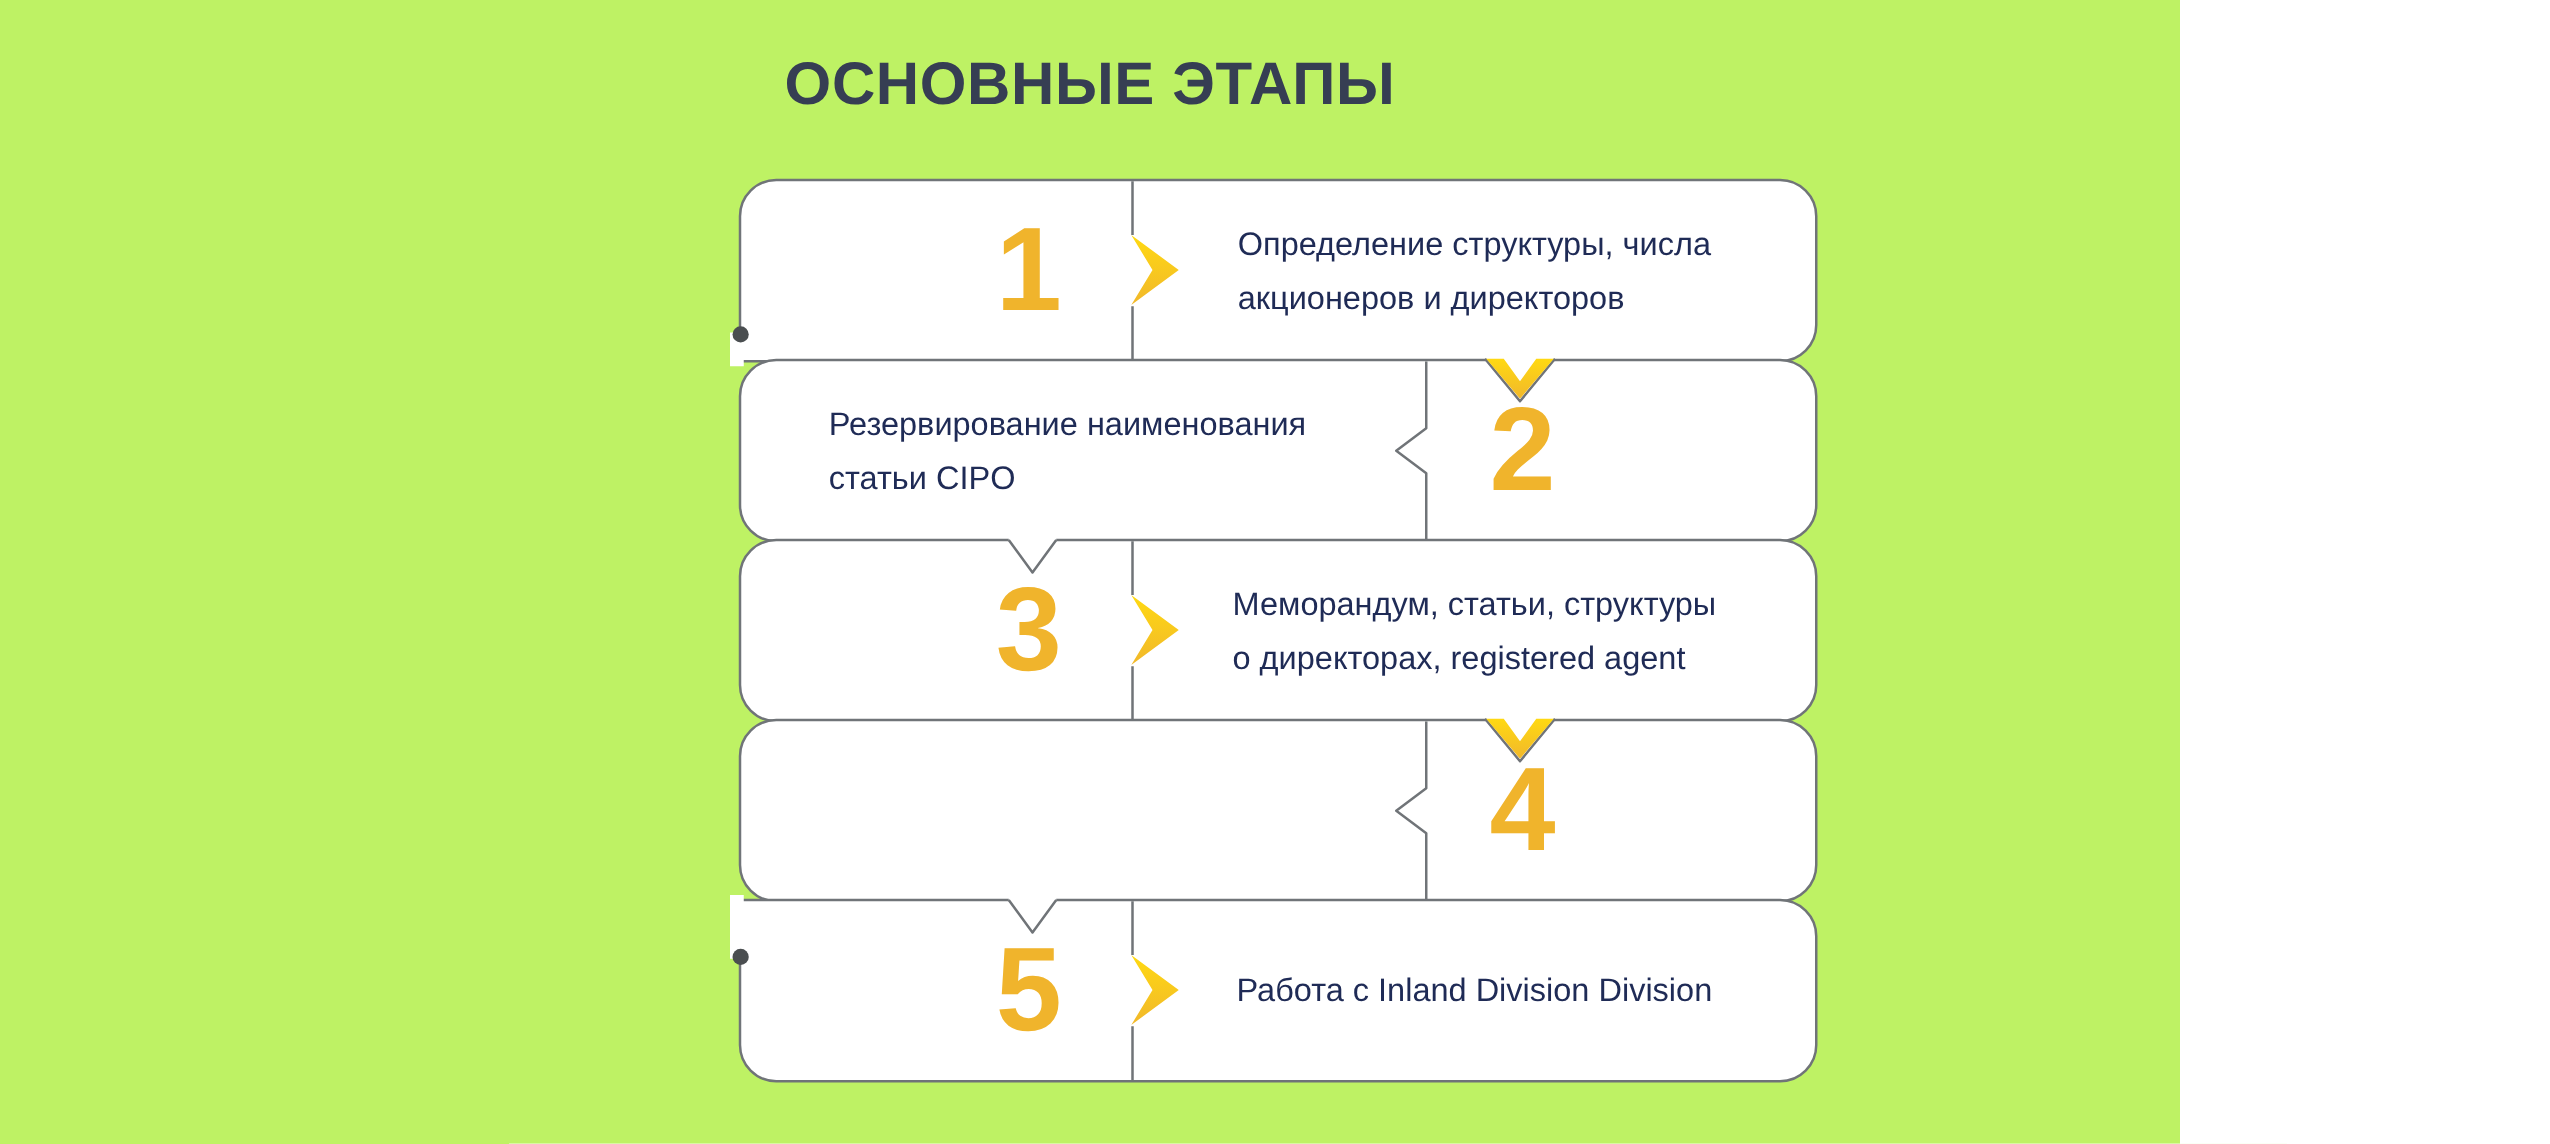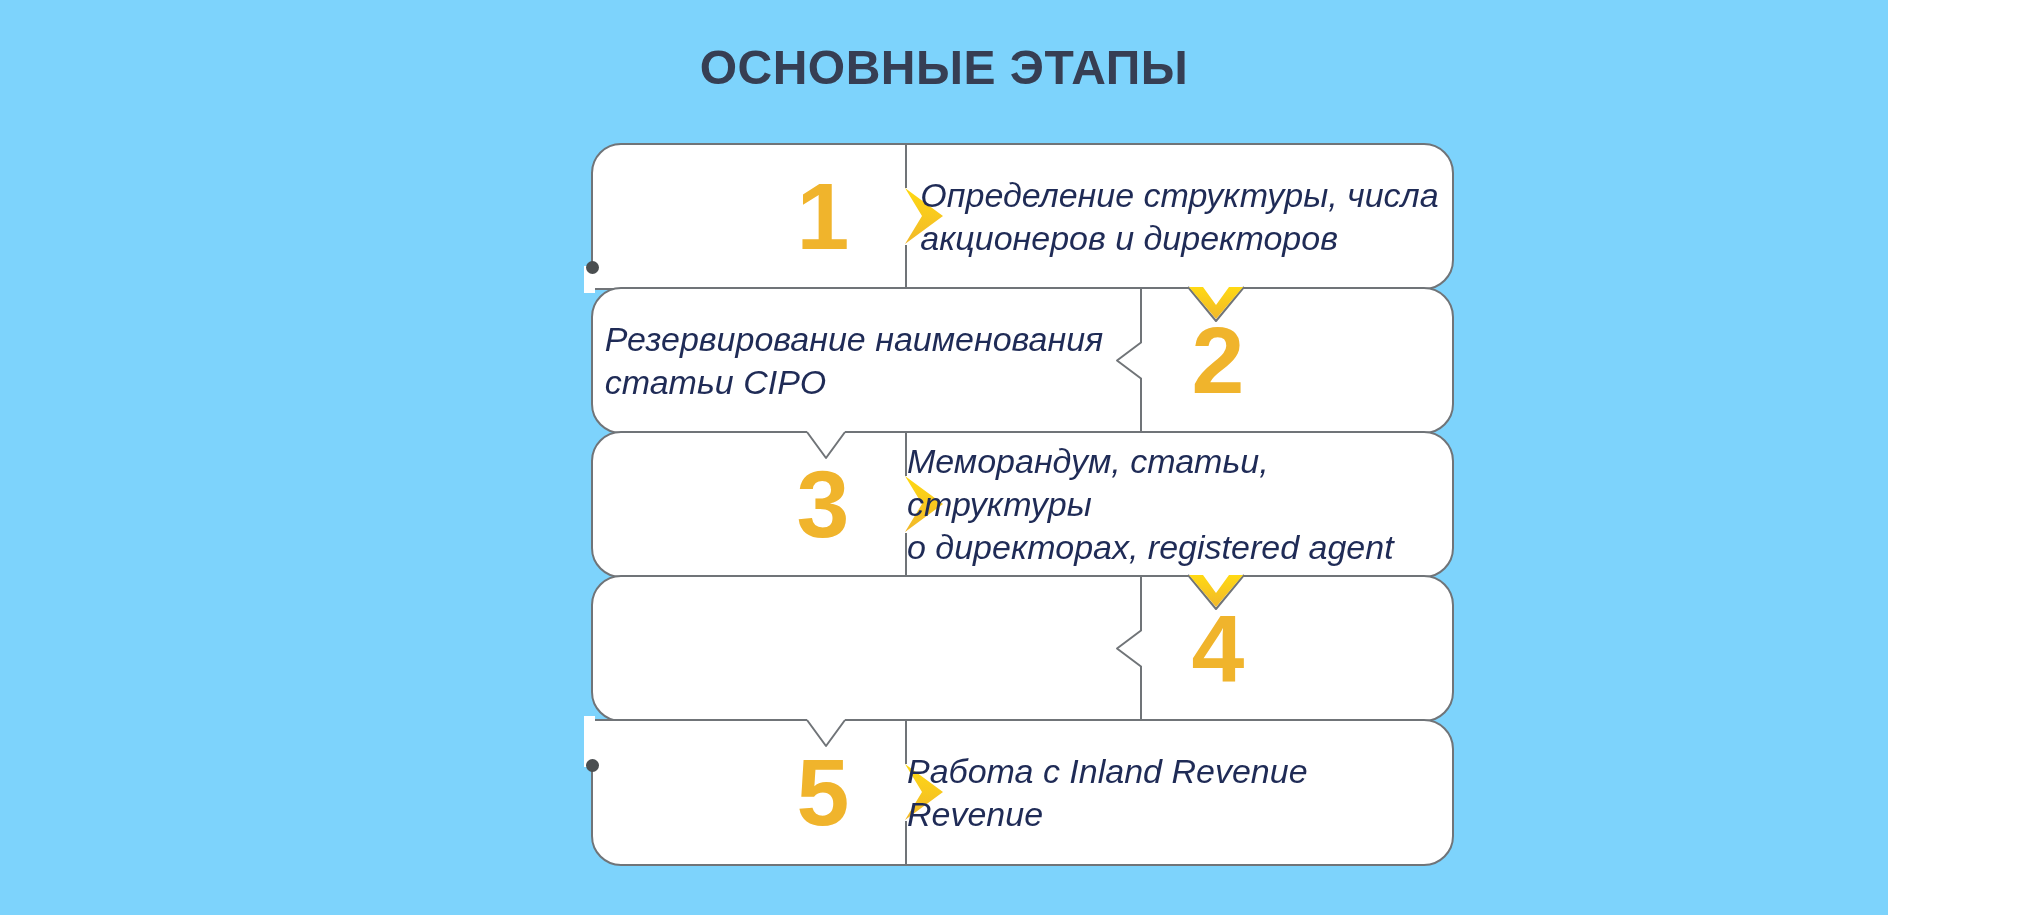--- a/index.html
+++ b/index.html
@@ -1,18 +1,18 @@
 <!DOCTYPE html>
 <html><head>
 <meta charset="utf-8">
 <style>
   html,body{margin:0;padding:0;background:#ffffff;}
   .stage{
-    position:relative; width:1888px; height:915px; overflow:hidden;
-    background:#7dd3fc;
+    position:relative; width:1744px; height:915px; overflow:hidden;
+    background:#bef264;
     font-family:"Liberation Sans","DejaVu Sans",sans-serif;
   }
   .title{
     position:absolute; left:0; top:42px; width:100%;
     text-align:center; font-size:48px; line-height:52px; font-weight:bold;
     color:#363E53; letter-spacing:0.5px;
   }
   .box{
     position:absolute; left:591px; width:863px; height:147px;
     background:#ffffff; border:2px solid #707478; border-radius:30px;
@@ -22,22 +22,22 @@
   .box.last{border-radius:0 30px 30px 30px;}
   .divider-seg{position:absolute; width:2px; background:#707478;}
   .num{
     position:absolute; top:0; height:143px; width:100px;
     display:flex; align-items:center; justify-content:center;
     font-size:95px; font-weight:bold; color:#F0B42C;
   }
   .txt{
     position:absolute; top:0; height:143px;
     display:flex; align-items:center; justify-content:center;
-    font-size:34px; line-height:43px; color:#1F2B56;
-    white-space:pre-line; text-align:left;font-style:italic;
+    font-size:26px; line-height:43px; color:#1F2B56;
+    white-space:pre-line; text-align:left;
   }
   .chev-right{position:absolute;}
   .vline-svg{position:absolute; top:0;}
   .patch{position:absolute; background:#ffffff;}
   .dot{
     position:absolute; width:13px; height:13px; border-radius:50%;
     background:#4A4E50;
   }
   .junction{position:absolute;}
 </style>
@@ -95,21 +95,21 @@
     <div class="num" style="left:575px">4</div>
   </div>
 
   <div class="box last" style="top:719px">
     <div class="divider-seg" style="left:312px; top:0; height:43px"></div>
     <div class="divider-seg" style="left:312px; top:100px; height:43px"></div>
     <svg class="chev-right" style="left:312px; top:43px" width="40" height="56">
       <polygon points="0,0 38,28 0,56 17,28" fill="url(#yg)"></polygon>
     </svg>
     <div class="num" style="left:180px">5</div>
-    <div class="txt" style="left:314px; right:0">Работа с Inland Revenue Revenue</div>
+    <div class="txt" style="left:314px; right:0">Работа с Inland Division Division</div>
   </div>
 
   <div class="patch" style="left:584px; top:266px; width:11px; height:27px"></div>
   <div class="patch" style="left:584px; top:716px; width:11px; height:51px"></div>
 
   <svg class="junction" style="left:1186px; top:286px" width="60" height="38">
     <rect x="3" y="0" width="54" height="5" fill="#ffffff"></rect>
     <path d="M2 1 L30 35 L58 1" fill="#ffffff" stroke="#707478" stroke-width="2" stroke-linejoin="round"></path>
     <polygon points="3,1 30,33 57,1 43,1 30,19 17,1" fill="url(#yg)"></polygon>
   </svg>

